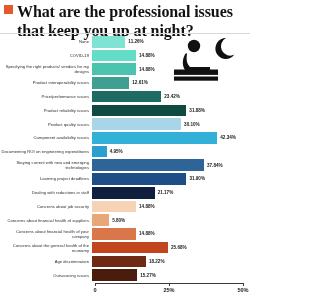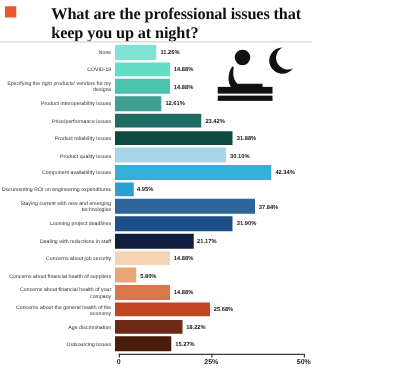--- a/index.html
+++ b/index.html
@@ -25,25 +25,24 @@
   .header-row { display: flex; align-items: flex-start; gap: 4px; }
   .marker {
     width: 9px; height: 9px;
     background: #e8562c;
     flex: 0 0 auto;
     margin-top: 2px;
   }
   .title {
     font-family: "Liberation Serif", serif;
     font-weight: bold;
-    font-size: 13px;
+    font-size: 16px;
     line-height: 1.16;
     color: #111111;
     letter-spacing: -0.1px;
-    margin-left: 24px;
   }
   .rule {
     position: absolute;
     left: 0; right: 0; top: 33px;
     height: 1px;
     background: #d8d8d8;
   }
 
   
   .chart {

